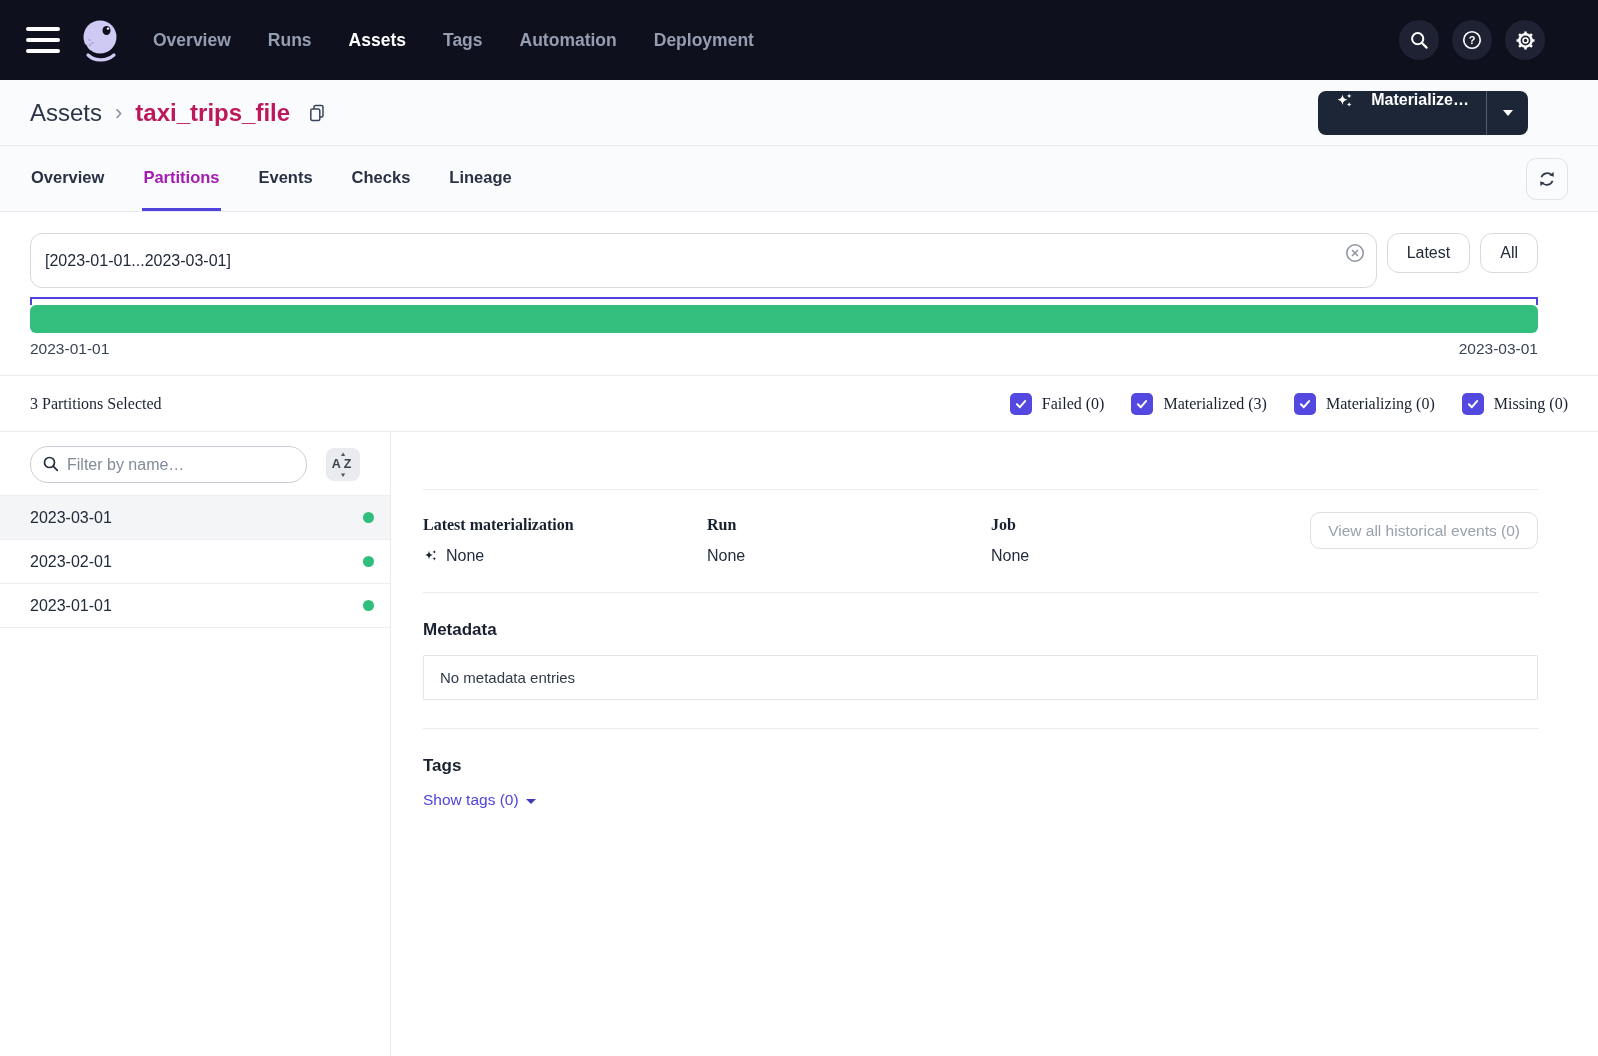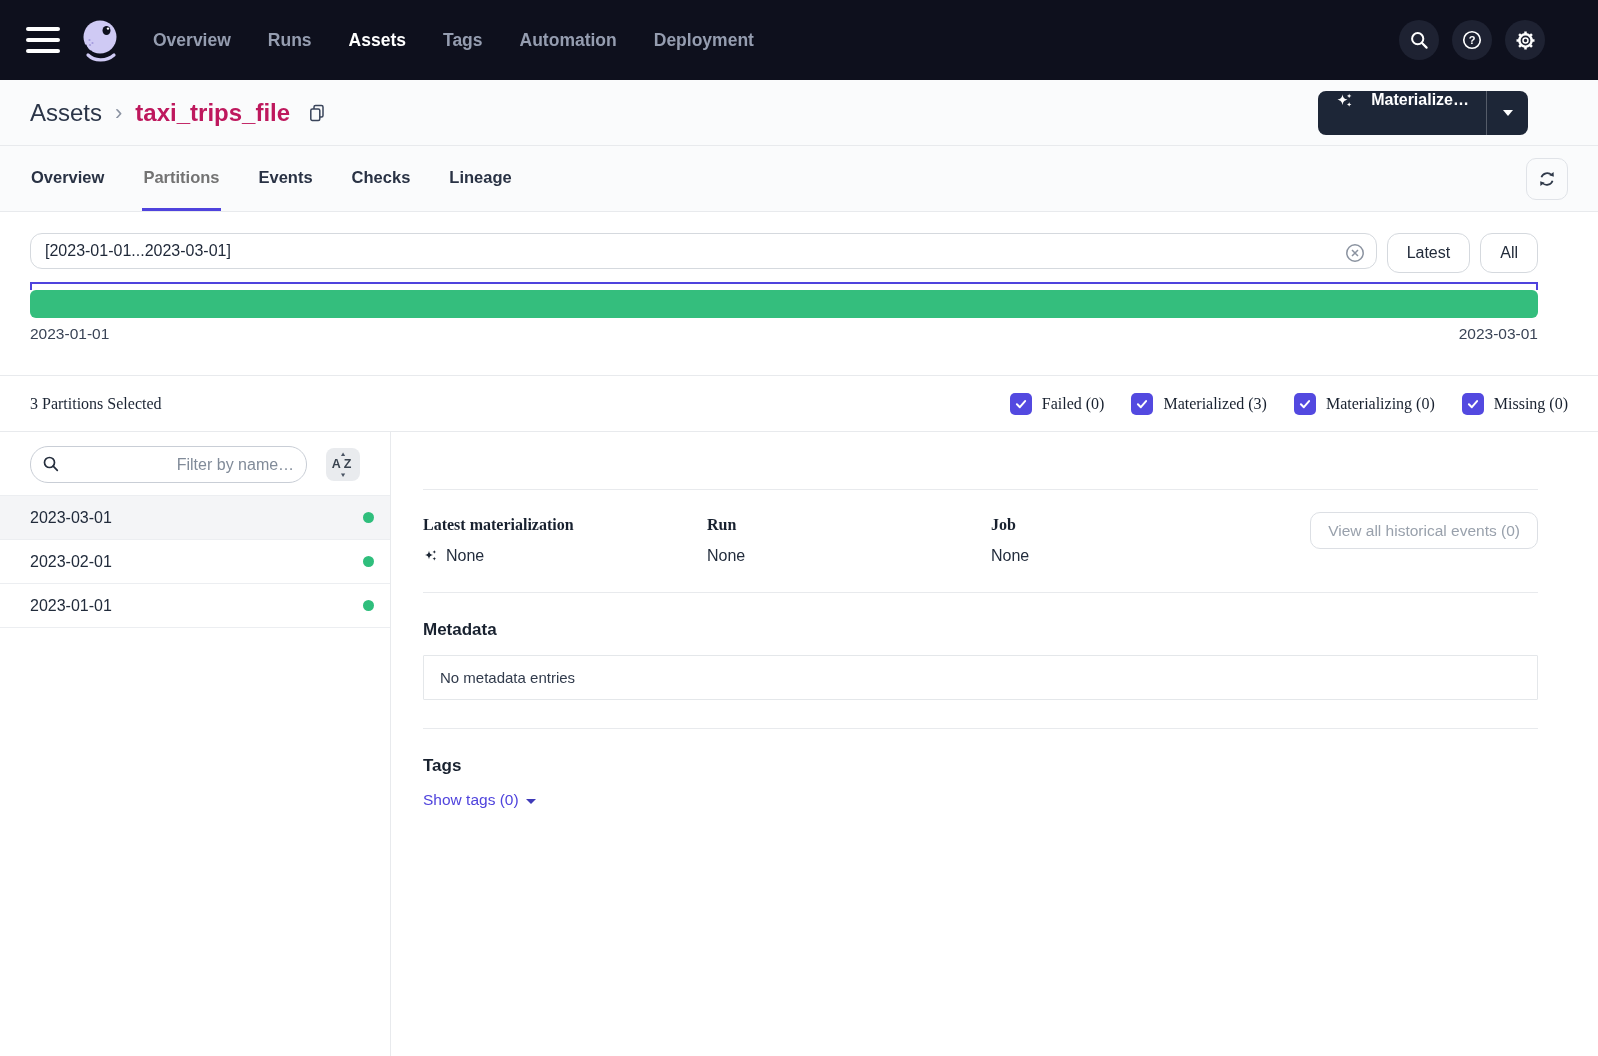--- a/index.html
+++ b/index.html
@@ -26,48 +26,48 @@
   .copy-btn { background:none; border:none; cursor:pointer; margin-left:4px; display:flex; align-items:center; }
   .mtl-split { margin-left:auto; display:flex; height:44px; background:#1d2637; border-radius:8px; overflow:hidden; }
   .mtl-main { display:flex; align-items:flex-start; gap:16px; padding:0 17px; background:none; border:none; cursor:pointer; color:#fff; font-size:16px; font-weight:600; font-family:inherit; }
   .mtl-caret { width:42px; border:none; border-left:1px solid rgba(255,255,255,.25); background:none; cursor:pointer; display:flex; align-items:center; justify-content:center; }
   .caret-down { width:0; height:0; border-left:5.5px solid transparent; border-right:5.5px solid transparent; border-top:6px solid #fff; }
 
   
   .tabs-row { height:66px; background:#fafbfc; border-bottom:1px solid #e8eaed; display:flex; align-items:stretch; padding:0 30px; }
   .tabs { display:flex; gap:37px; }
   .tab { display:flex; align-items:center; font-size:16.5px; font-weight:600; color:#293244; cursor:pointer; border-bottom:3px solid transparent; padding:0 1px; }
-  .tab.active { color:#737373; border-bottom-color:#4f43dd; }
+  .tab.active { color:#a21caf; border-bottom-color:#4f43dd; }
   .refresh-btn { align-self:center; margin-left:auto; width:42px; height:42px; border:1px solid #e0e3e8; border-radius:10px; background:transparent; cursor:pointer; display:flex; align-items:center; justify-content:center; }
 
   
   .picker { background:#fff; border-bottom:1px solid #e8eaed; padding:21px 60px 0 30px; height:164px; }
   .picker-row { display:flex; gap:10px; }
   .range-wrap { flex:1; position:relative; }
-  .range-input { width:100%; height:36px; border:1px solid #d5d9de; border-radius:12px; padding:0 42px 0 14px; font-size:16px; color:#1e2737; font-family:inherit; background:#fff; outline:none; }
+  .range-input { width:100%; height:55px; border:1px solid #d5d9de; border-radius:12px; padding:0 42px 0 14px; font-size:16px; color:#1e2737; font-family:inherit; background:#fff; outline:none; }
   .clear-btn { position:absolute; right:10px; top:8px; width:24px; height:24px; border:none; background:none; cursor:pointer; display:flex; align-items:center; justify-content:center; }
   .pill-btn { height:40px; padding:0 19px; border:1px solid #d5d9de; border-radius:12px; background:#fff; font-size:16px; color:#222b3a; font-family:inherit; cursor:pointer; }
   .sel-bracket { margin-top:9px; height:8px; border-top:2px solid #4f43dd; border-left:2px solid #4f43dd; border-right:2px solid #4f43dd; }
   .health-bar { height:28px; background:#34be7d; border-radius:6px; cursor:pointer; }
   .range-labels { display:flex; justify-content:space-between; margin-top:7px; font-size:15.5px; color:#3a4456; }
 
   
   .selbar { height:56px; border-bottom:1px solid #e8eaed; display:flex; align-items:center; padding:0 30px; background:#fff;font-family:Liberation Serif, serif; }
   .sel-summary { font-size:16px; color:#1b2433; }
   .status-filters { margin-left:auto; display:flex; gap:27px; align-items:center; }
   .status-item { display:flex; align-items:center; gap:10px; cursor:pointer; }
   .cbx { width:22px; height:22px; border-radius:5px; background:#5349e0; display:flex; align-items:center; justify-content:center; }
   .status-label { font-size:16px; color:#18212f; }
 
   
   .content { display:flex; height:624px; background:#fff; }
   .leftpane { width:391px; border-right:1px solid #e8eaed; display:flex; flex-direction:column; }
   .filter-row { padding:14px 30px 12px 30px; display:flex; align-items:center; gap:19px; }
   .filter-wrap { position:relative; width:278px; }
-  .filter-input { width:100%; height:37px; border:1px solid #c9ced6; border-radius:18px; padding:0 12px 0 36px; font-size:16px; color:#4d7c0f; font-family:inherit; outline:none; background:#fff;text-align:right; }
+  .filter-input { width:100%; height:37px; border:1px solid #c9ced6; border-radius:18px; padding:0 12px 0 36px; font-size:16px; color:#4d7c0f; font-family:inherit; outline:none; background:#fff; }
   .filter-input::placeholder { color:#818b99; }
   .filter-glass { position:absolute; left:12px; top:9px; }
   .az-btn { width:34px; height:33px; background:#e9ebee; border:none; border-radius:8px; cursor:pointer; position:relative; font-family:inherit; }
   .az-letters { font-size:12.5px; font-weight:700; color:#39434f; letter-spacing:3px; line-height:33px; }
   .az-up,.az-down { position:absolute; left:50%; transform:translateX(-50%) scaleX(1.2); font-size:6px; color:#4a5464; line-height:6px; }
   .az-up { top:3px; } .az-down { bottom:3px; }
   .plist { border-top:1px solid #eceef1; }
   .prow { height:44px; display:flex; align-items:center; padding:0 16px 0 30px; border-bottom:1px solid #eceef1; font-size:16px; color:#212b3b; cursor:pointer; background:#fff; }
   .prow.first { background:#f4f5f7; }
   .pdot { margin-left:auto; width:11px; height:11px; border-radius:50%; background:#2fbe7c; }

